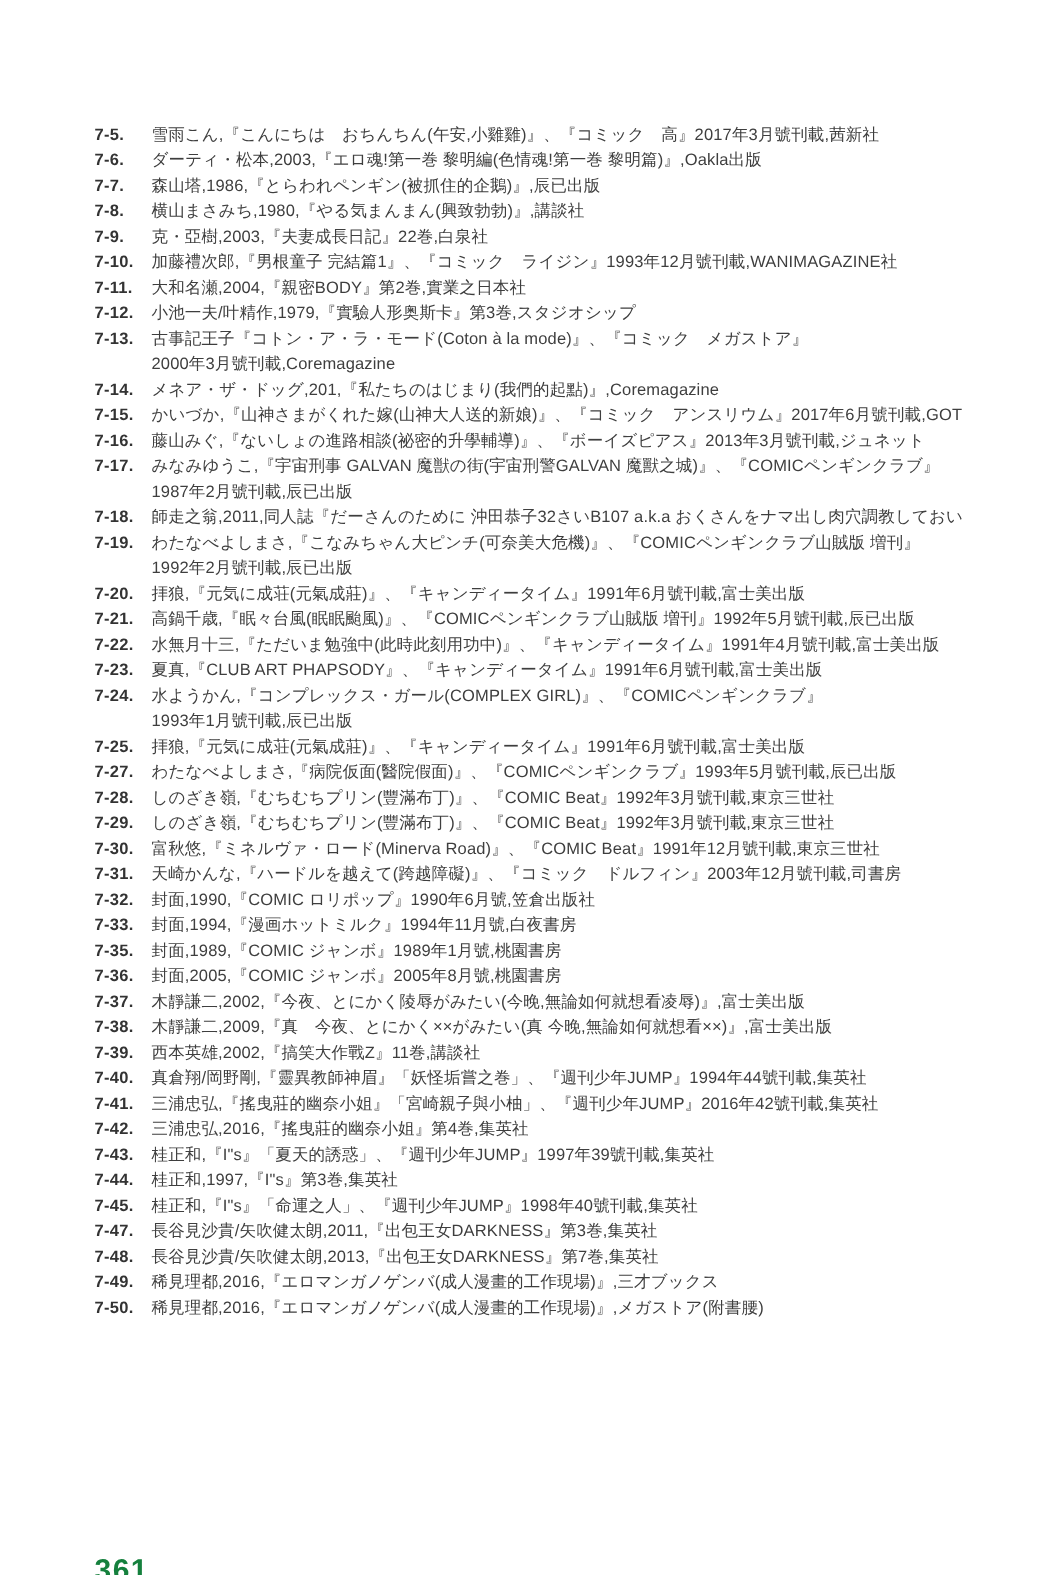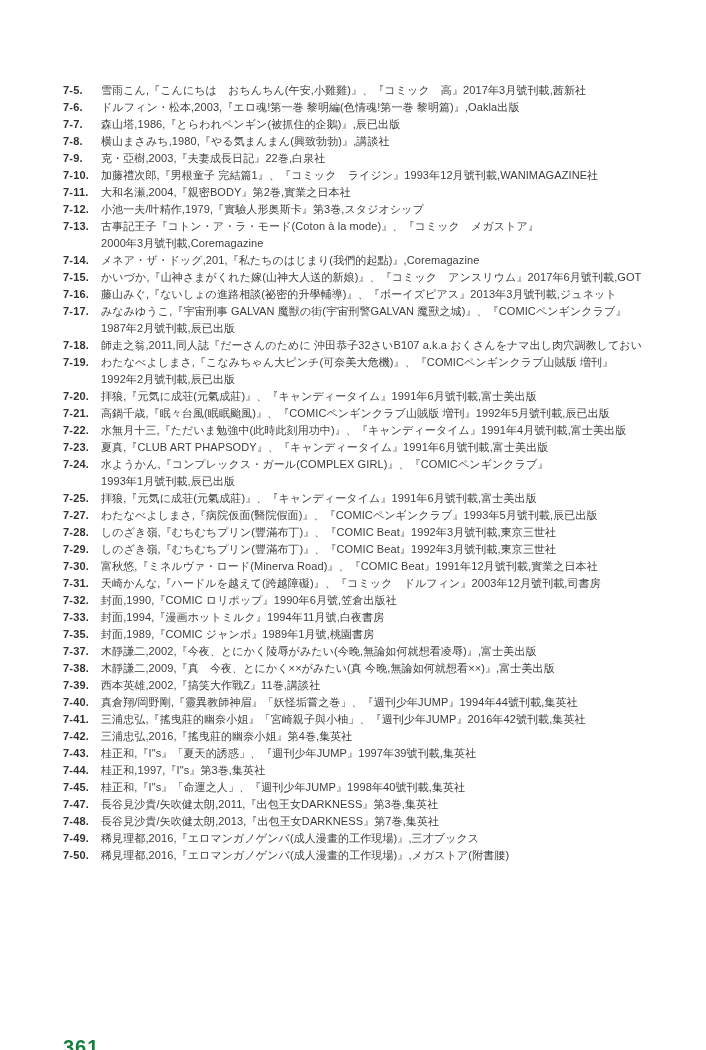--- a/index.html
+++ b/index.html
@@ -64,21 +64,21 @@
   <div class="entry">
     <span class="num">7-5.</span>
     <span class="text">
           <div class="line">雪雨こん,『こんにちは　おちんちん(午安,小雞雞)』、『コミック　高』2017年3月號刊載,茜新社</div>
         </span>
   </div>
 
   <div class="entry">
     <span class="num">7-6.</span>
     <span class="text">
-          <div class="line">ドルフィン・松本,2003,『エロ魂!第一巻 黎明編(色情魂!第一巻 黎明篇)』,Oakla出版</div>
+          <div class="line">ダーティ・松本,2003,『エロ魂!第一巻 黎明編(色情魂!第一巻 黎明篇)』,Oakla出版</div>
         </span>
   </div>
 
   <div class="entry">
     <span class="num">7-7.</span>
     <span class="text">
           <div class="line">森山塔,1986,『とらわれペンギン(被抓住的企鵝)』,辰已出版</div>
         </span>
   </div>
 
@@ -230,21 +230,21 @@
   <div class="entry">
     <span class="num">7-29.</span>
     <span class="text">
           <div class="line">しのざき嶺,『むちむちプリン(豐滿布丁)』、『COMIC Beat』1992年3月號刊載,東京三世社</div>
         </span>
   </div>
 
   <div class="entry">
     <span class="num">7-30.</span>
     <span class="text">
-          <div class="line">富秋悠,『ミネルヴァ・ロード(Minerva Road)』、『COMIC Beat』1991年12月號刊載,實業之日本社</div>
+          <div class="line">富秋悠,『ミネルヴァ・ロード(Minerva Road)』、『COMIC Beat』1991年12月號刊載,東京三世社</div>
         </span>
   </div>
 
   <div class="entry">
     <span class="num">7-31.</span>
     <span class="text">
           <div class="line">天崎かんな,『ハードルを越えて(跨越障礙)』、『コミック　ドルフィン』2003年12月號刊載,司書房</div>
         </span>
   </div>
 
@@ -263,20 +263,26 @@
   </div>
 
 
   <div class="entry">
     <span class="num">7-35.</span>
     <span class="text">
           <div class="line">封面,1989,『COMIC ジャンボ』1989年1月號,桃園書房</div>
         </span>
   </div>
 
+  <div class="entry">
+    <span class="num">7-36.</span>
+    <span class="text">
+          <div class="line">封面,2005,『COMIC ジャンボ』2005年8月號,桃園書房</div>
+        </span>
+  </div>
 
   <div class="entry">
     <span class="num">7-37.</span>
     <span class="text">
           <div class="line">木靜謙二,2002,『今夜、とにかく陵辱がみたい(今晚,無論如何就想看凌辱)』,富士美出版</div>
         </span>
   </div>
 
   <div class="entry">
     <span class="num">7-38.</span>

